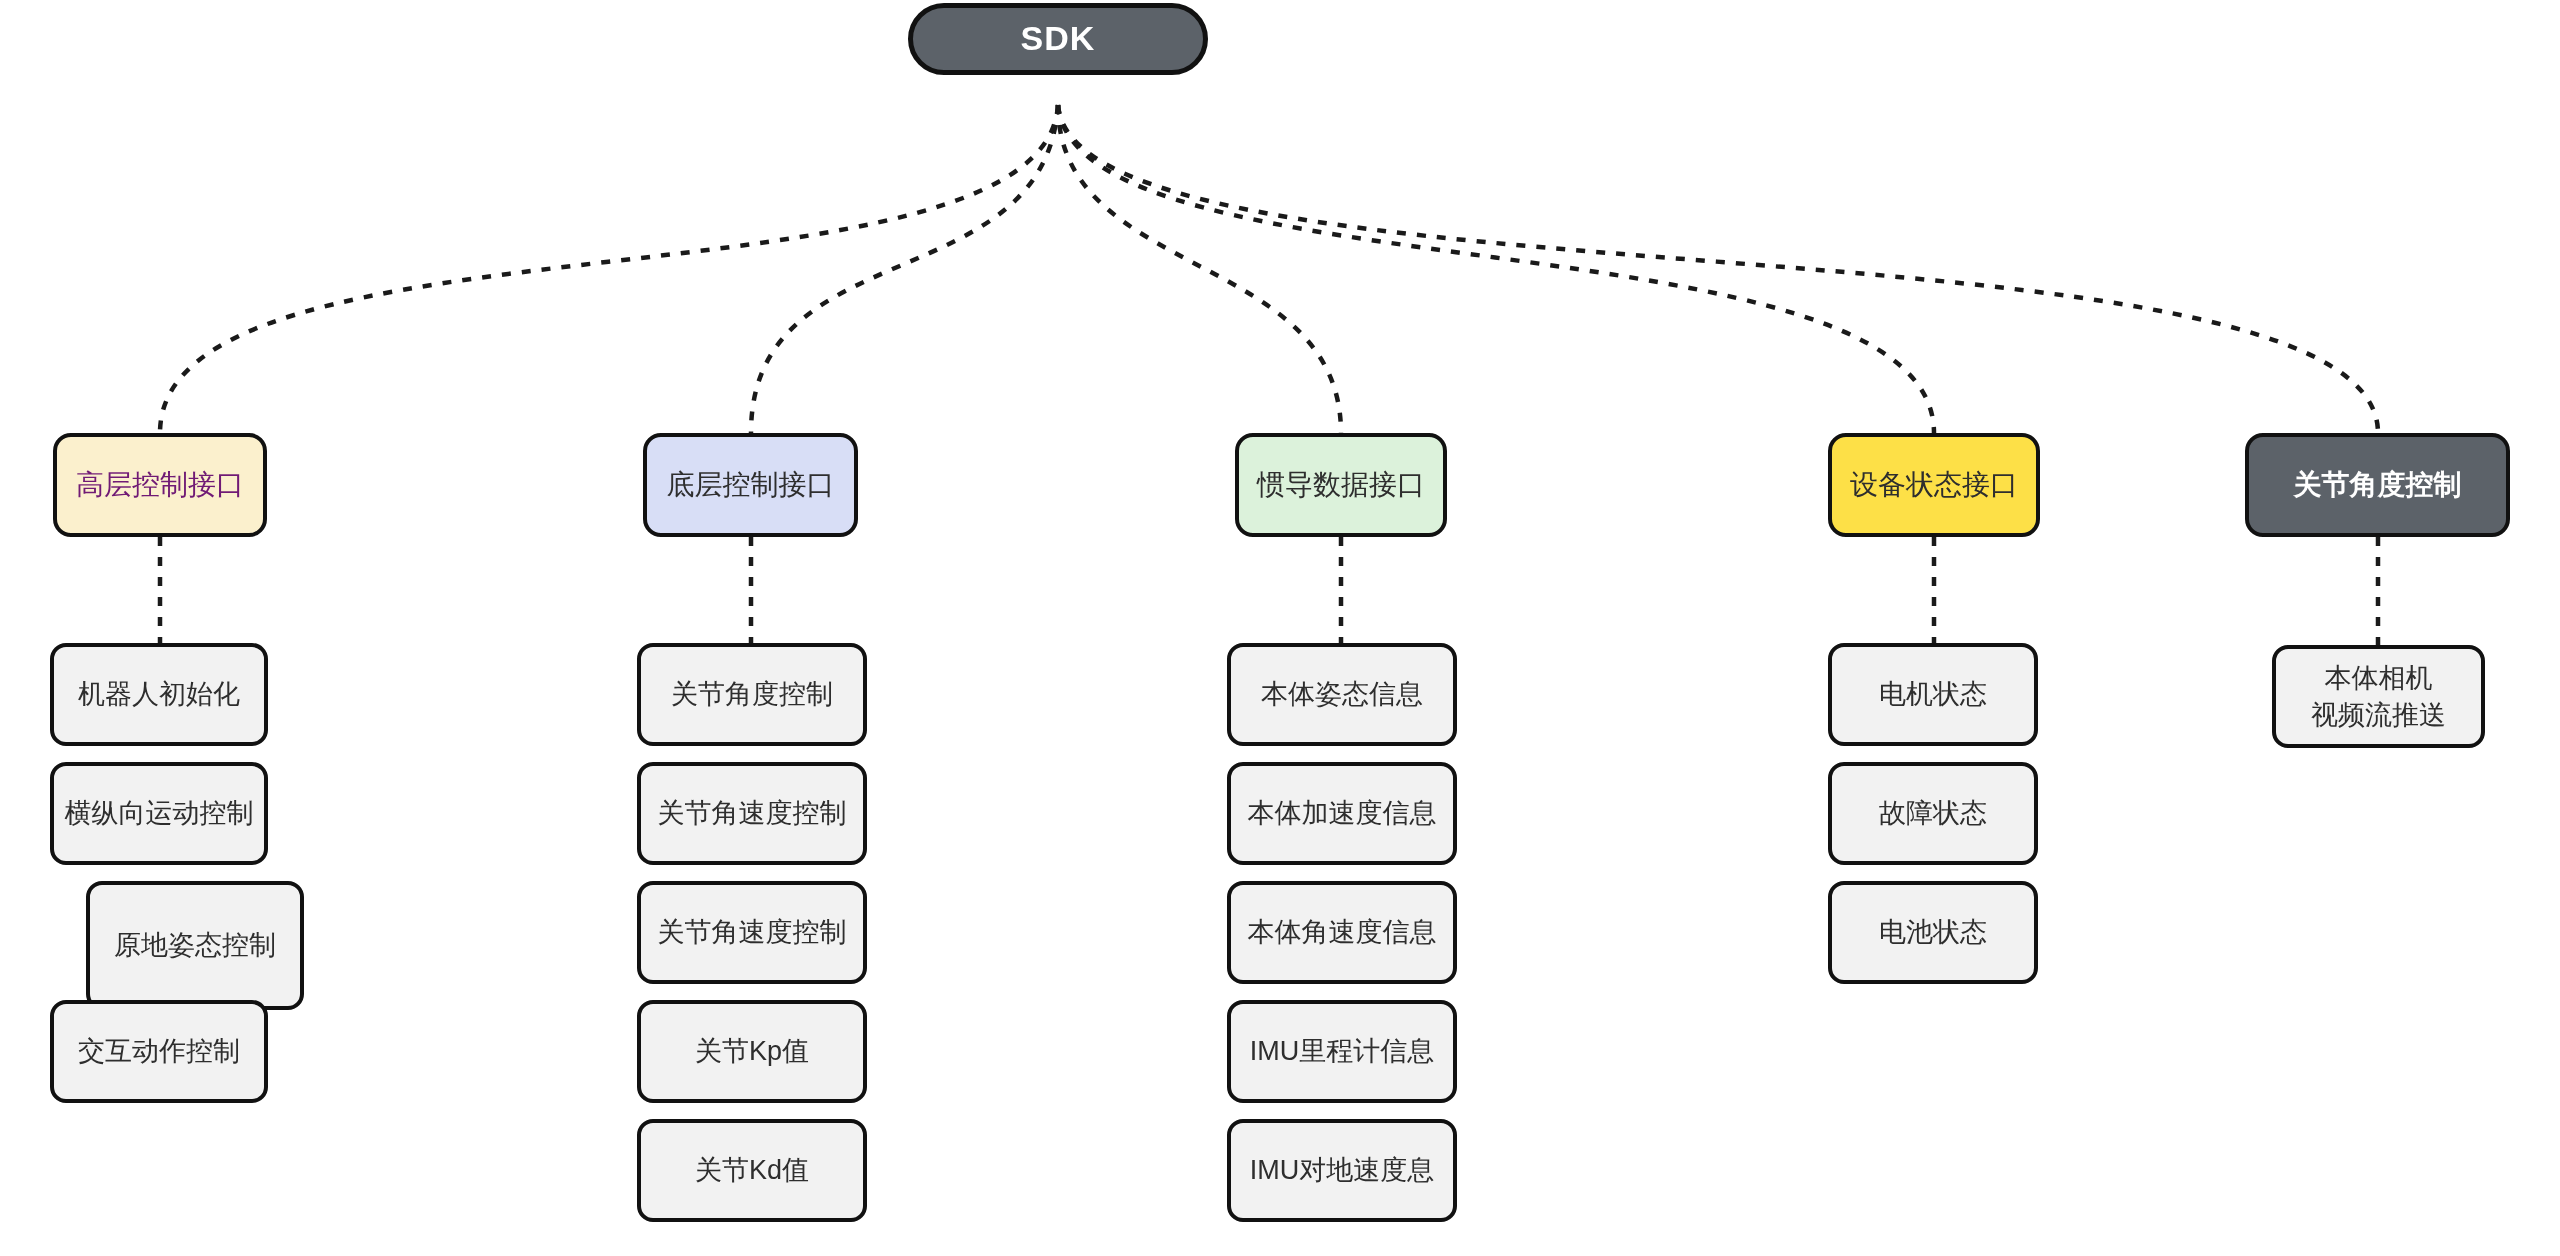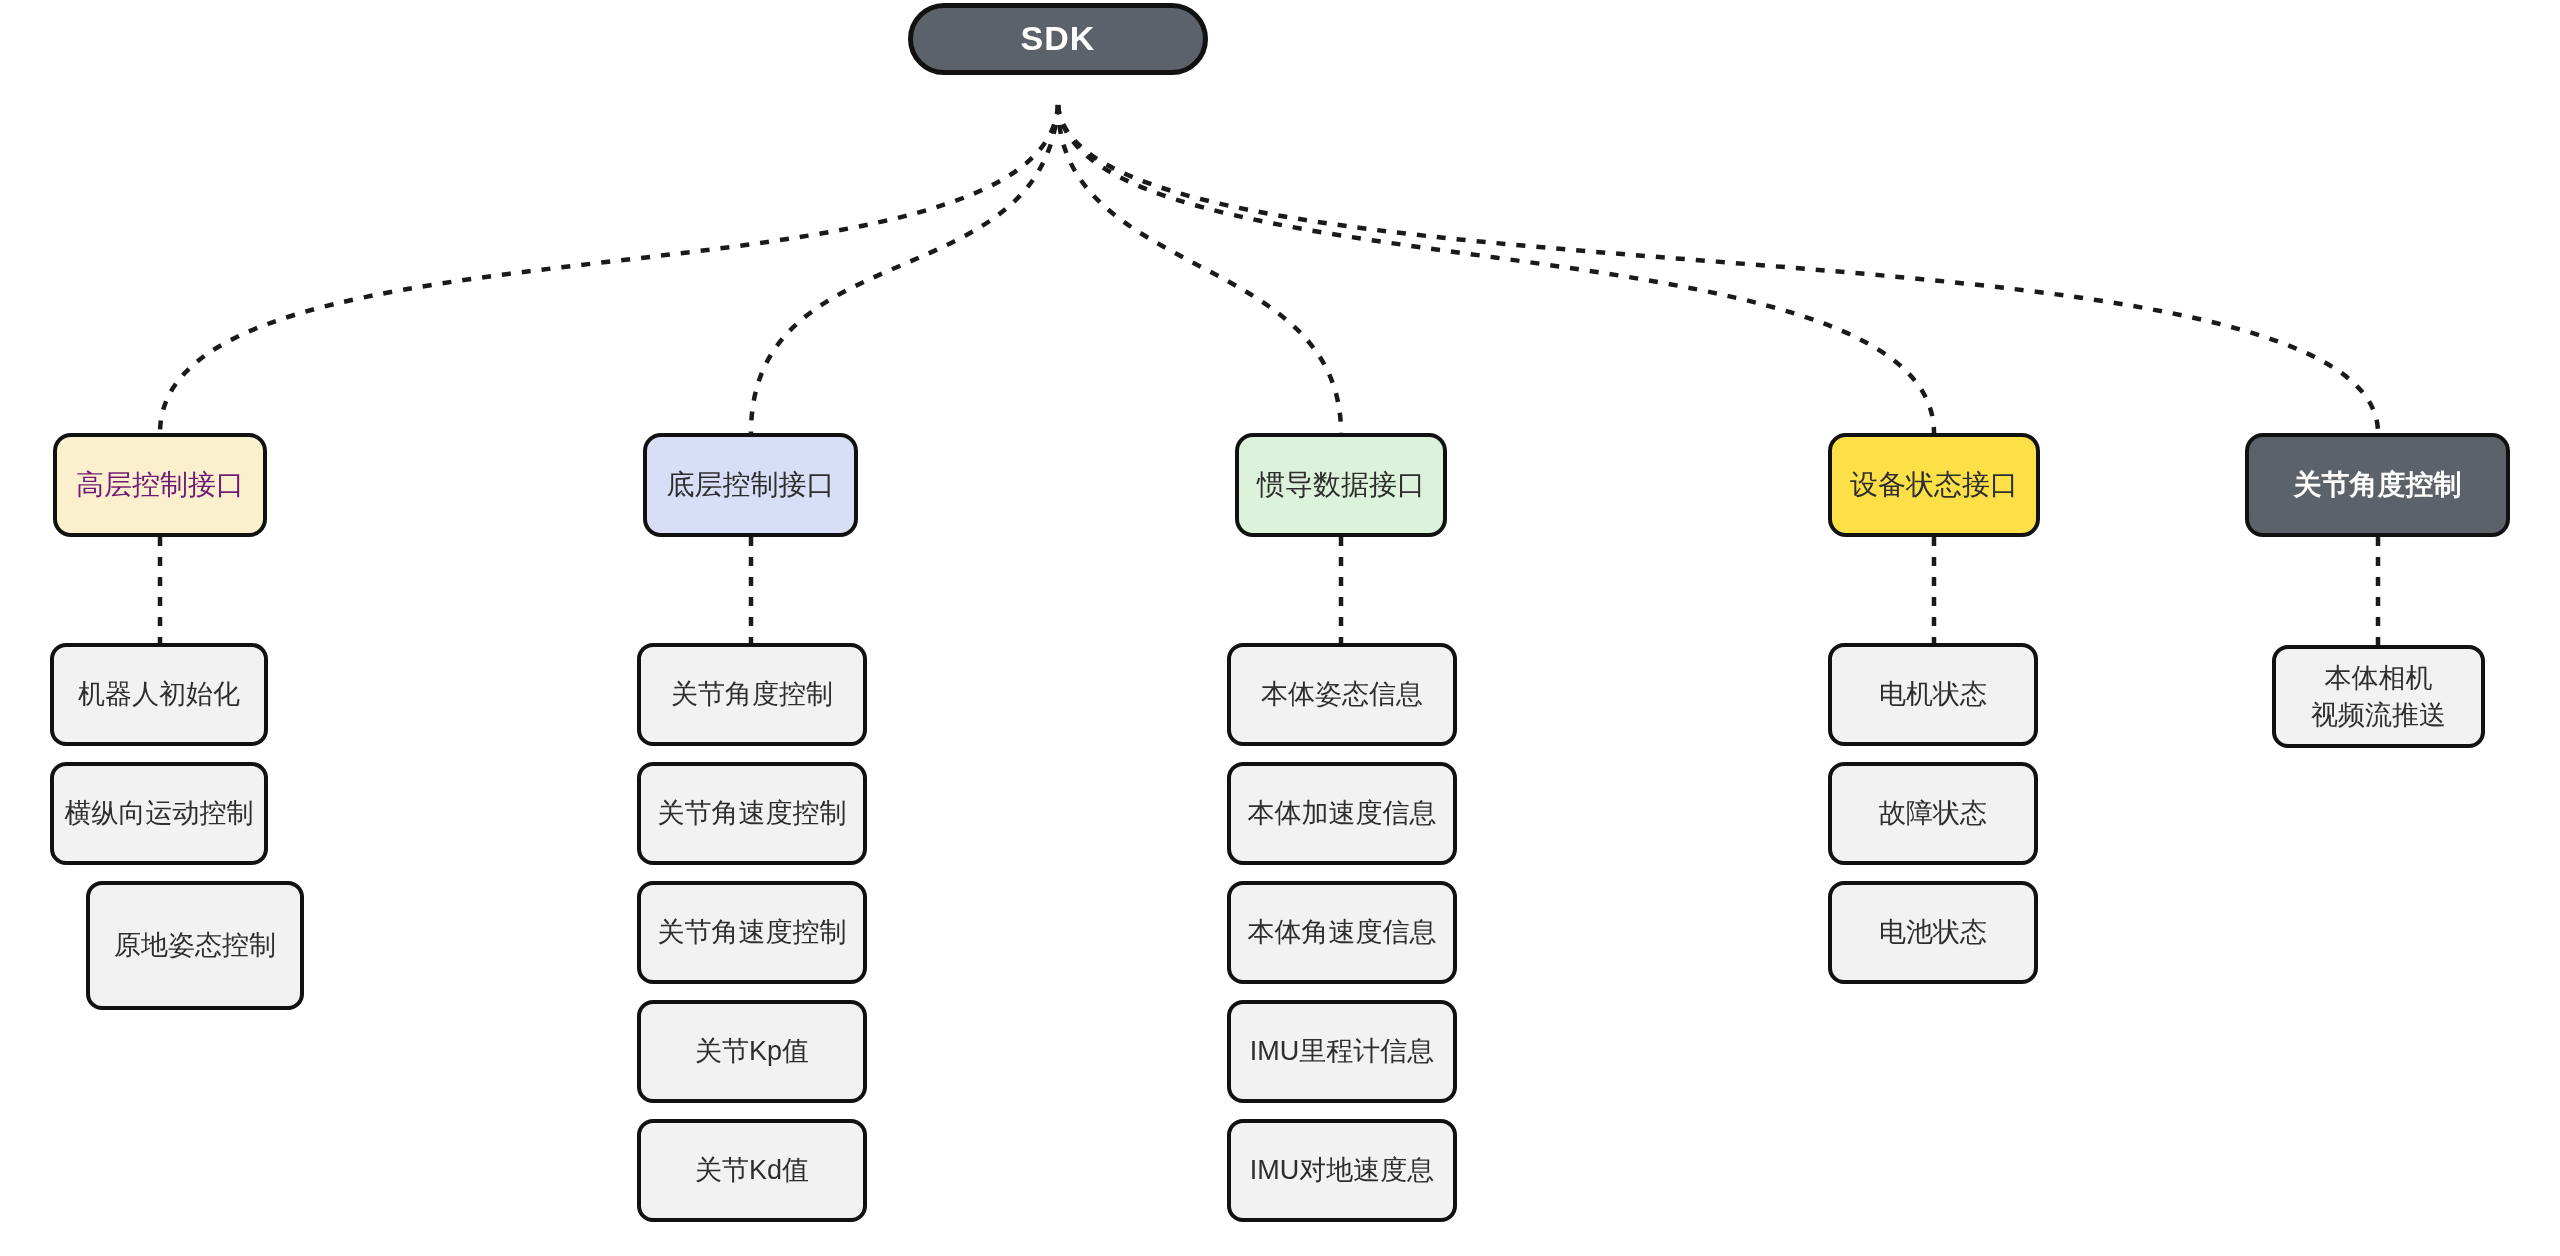--- a/index.html
+++ b/index.html
@@ -81,20 +81,23 @@
 
   <div class="node child" style="left:50px; top:643px; width:218px; height:103px;">
     <span class="label">机器人初始化</span>
   </div>
   <div class="node child" style="left:50px; top:762px; width:218px; height:103px;">
     <span class="label">横纵向运动控制</span>
   </div>
   <div class="node child" style="left:50px; top:881px; width:218px; height:129px;margin-left:36px;">
     <span class="label">原地姿态控制</span>
   </div>
+  <div class="node child" style="left:50px; top:1000px; width:218px; height:103px;">
+    <span class="label">交互动作控制</span>
+  </div>
 
   <div class="node child" style="left:637px; top:643px; width:230px; height:103px;">
     <span class="label">关节角度控制</span>
   </div>
   <div class="node child" style="left:637px; top:762px; width:230px; height:103px;">
     <span class="label">关节角速度控制</span>
   </div>
   <div class="node child" style="left:637px; top:881px; width:230px; height:103px;">
     <span class="label">关节角速度控制</span>
   </div>

